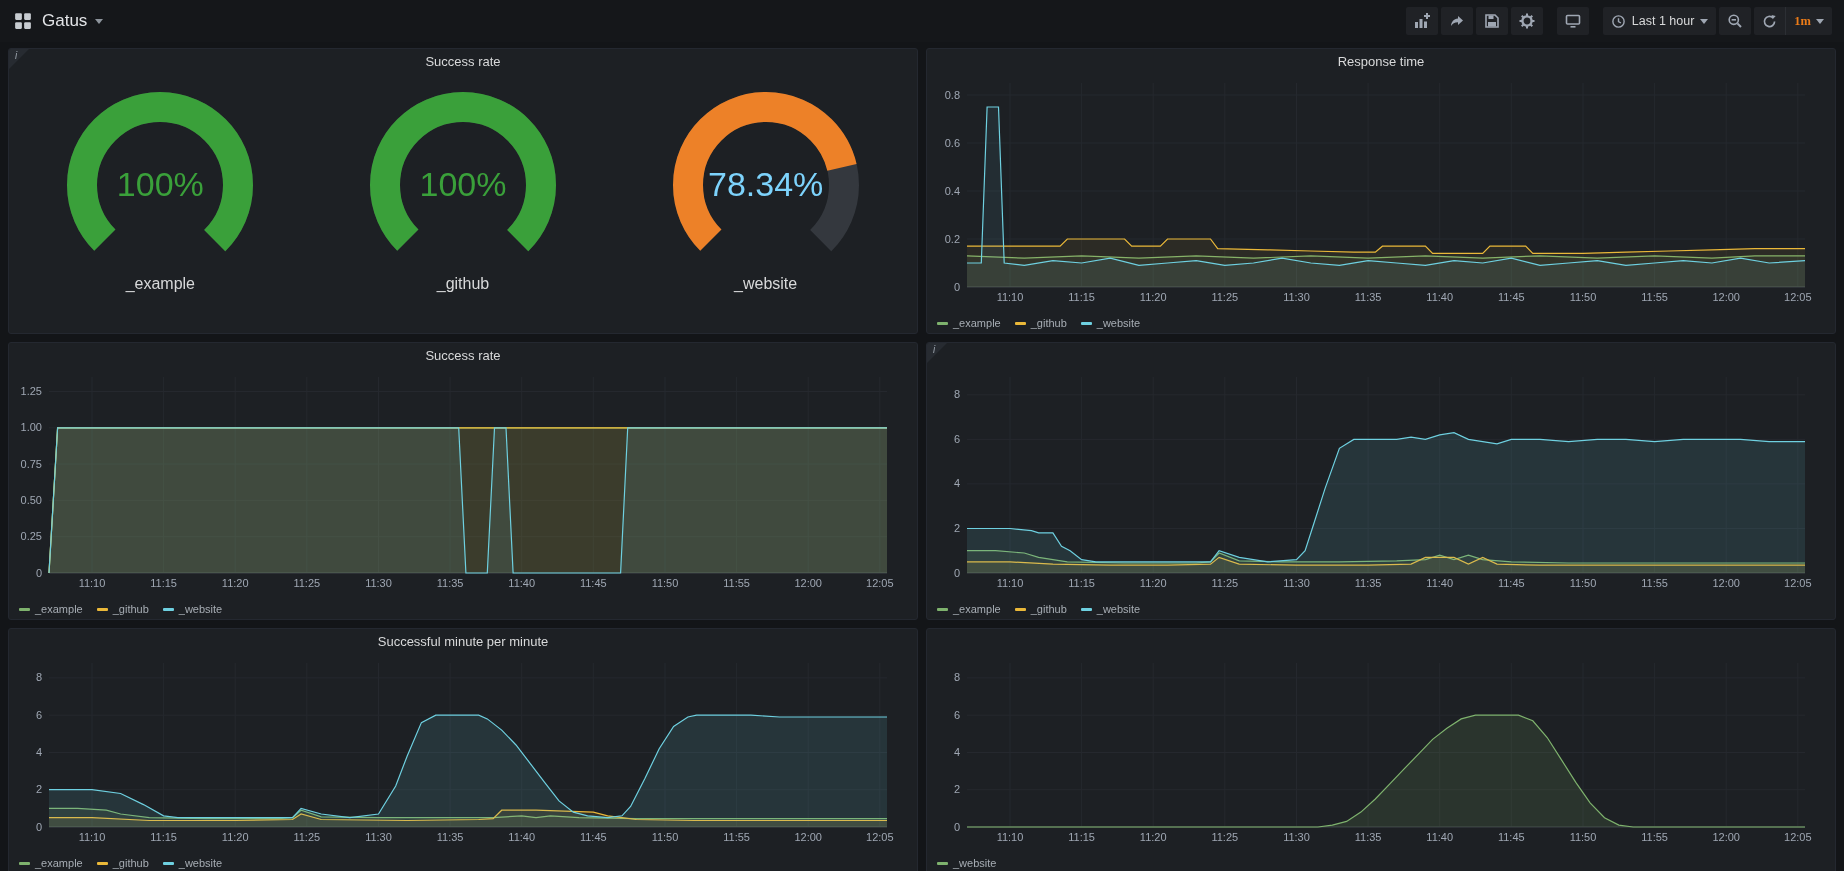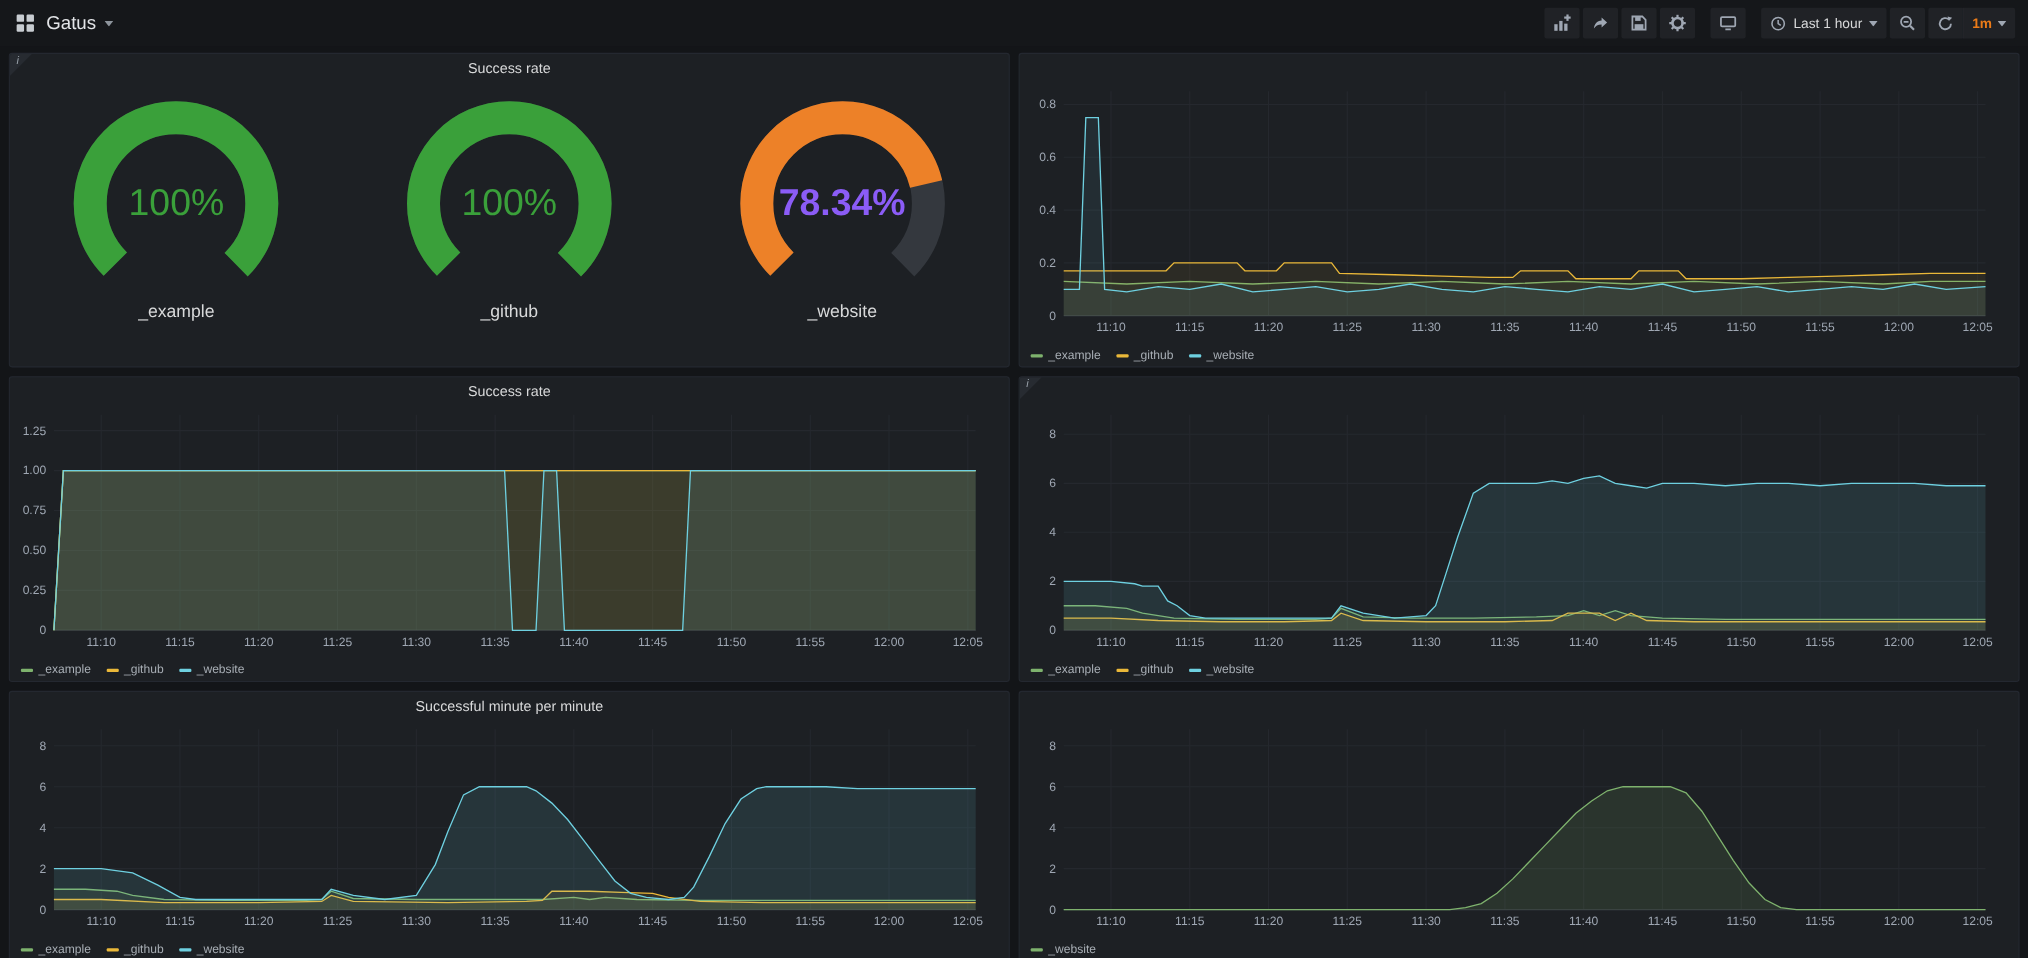--- a/index.html
+++ b/index.html
@@ -19,21 +19,21 @@
   .nav-caret { color:#8d949c; display:flex; align-items:center; margin-left:-2px; }
   .nav-right { display:flex; align-items:center; gap:3px; }
   .nav-btn {
     display:flex; align-items:center; gap:6px; height:28px; padding:0 8px;
     background:#202226; border:none; border-radius:2px; color:#9fa7b3;
     font-size:12.5px; font-family:inherit; cursor:pointer;
   }
   .nav-btn svg { display:block; }
   .nav-gap { width:8px; }
   .btn-group { display:flex; }
-  .btn-group .nav-btn { border-radius:0; }
+  .btn-group .nav-btn { border-radius:0;font-family:Liberation Serif, serif; }
   .btn-group .nav-btn:first-child { border-radius:2px 0 0 2px; }
   .btn-group .nav-btn:last-child { border-radius:0 2px 2px 0; border-left:1px solid #2c2f34; }
   .time-text { color:#d8d9da; }
   .refresh-text { font-weight:bold; }
   
   .grid {
     display:grid; grid-template-columns:1fr 1fr; grid-template-rows:286px 278px 246px;
     gap:8px; padding:6px 8px 0 8px;
   }
   .panel {
@@ -226,27 +226,28 @@
         <div class="gauge-value" style="color: rgb(58, 160, 58);">100%</div>
         <div class="gauge-label">_github</div>
       </div>
       <div class="gauge">
         <div class="gauge-arc">
             <svg width="280" height="190" viewBox="0 0 280 190">
               <circle cx="140" cy="100" r="78" fill="none" stroke="#34383e" stroke-width="30" stroke-dasharray="367.6 490.1" transform="rotate(135 140 100)"></circle>
               <circle cx="140" cy="100" r="78" fill="none" stroke="#ed8128" stroke-width="30" stroke-dasharray="288.0 490.1" transform="rotate(135 140 100)"></circle>
             </svg>
           </div>
-        <div class="gauge-value" style="color: #8b5cf6; font-weight: bold;">78.34%</div>
+        <div class="gauge-value" style="color: #7dd3fc;">78.34%</div>
         <div class="gauge-label">_website</div>
       </div>
     </div>
   </section>
 
   <section class="panel">
+    <header class="panel-title">Response time</header>
     <div class="plot"><svg width="898" height="232">
           <g>
             <line x1="79.0" y1="8" x2="79.0" y2="212" class="gl"></line>
             <line x1="150.6" y1="8" x2="150.6" y2="212" class="gl"></line>
             <line x1="222.2" y1="8" x2="222.2" y2="212" class="gl"></line>
             <line x1="293.8" y1="8" x2="293.8" y2="212" class="gl"></line>
             <line x1="365.5" y1="8" x2="365.5" y2="212" class="gl"></line>
             <line x1="437.1" y1="8" x2="437.1" y2="212" class="gl"></line>
             <line x1="508.7" y1="8" x2="508.7" y2="212" class="gl"></line>
             <line x1="580.3" y1="8" x2="580.3" y2="212" class="gl"></line>

